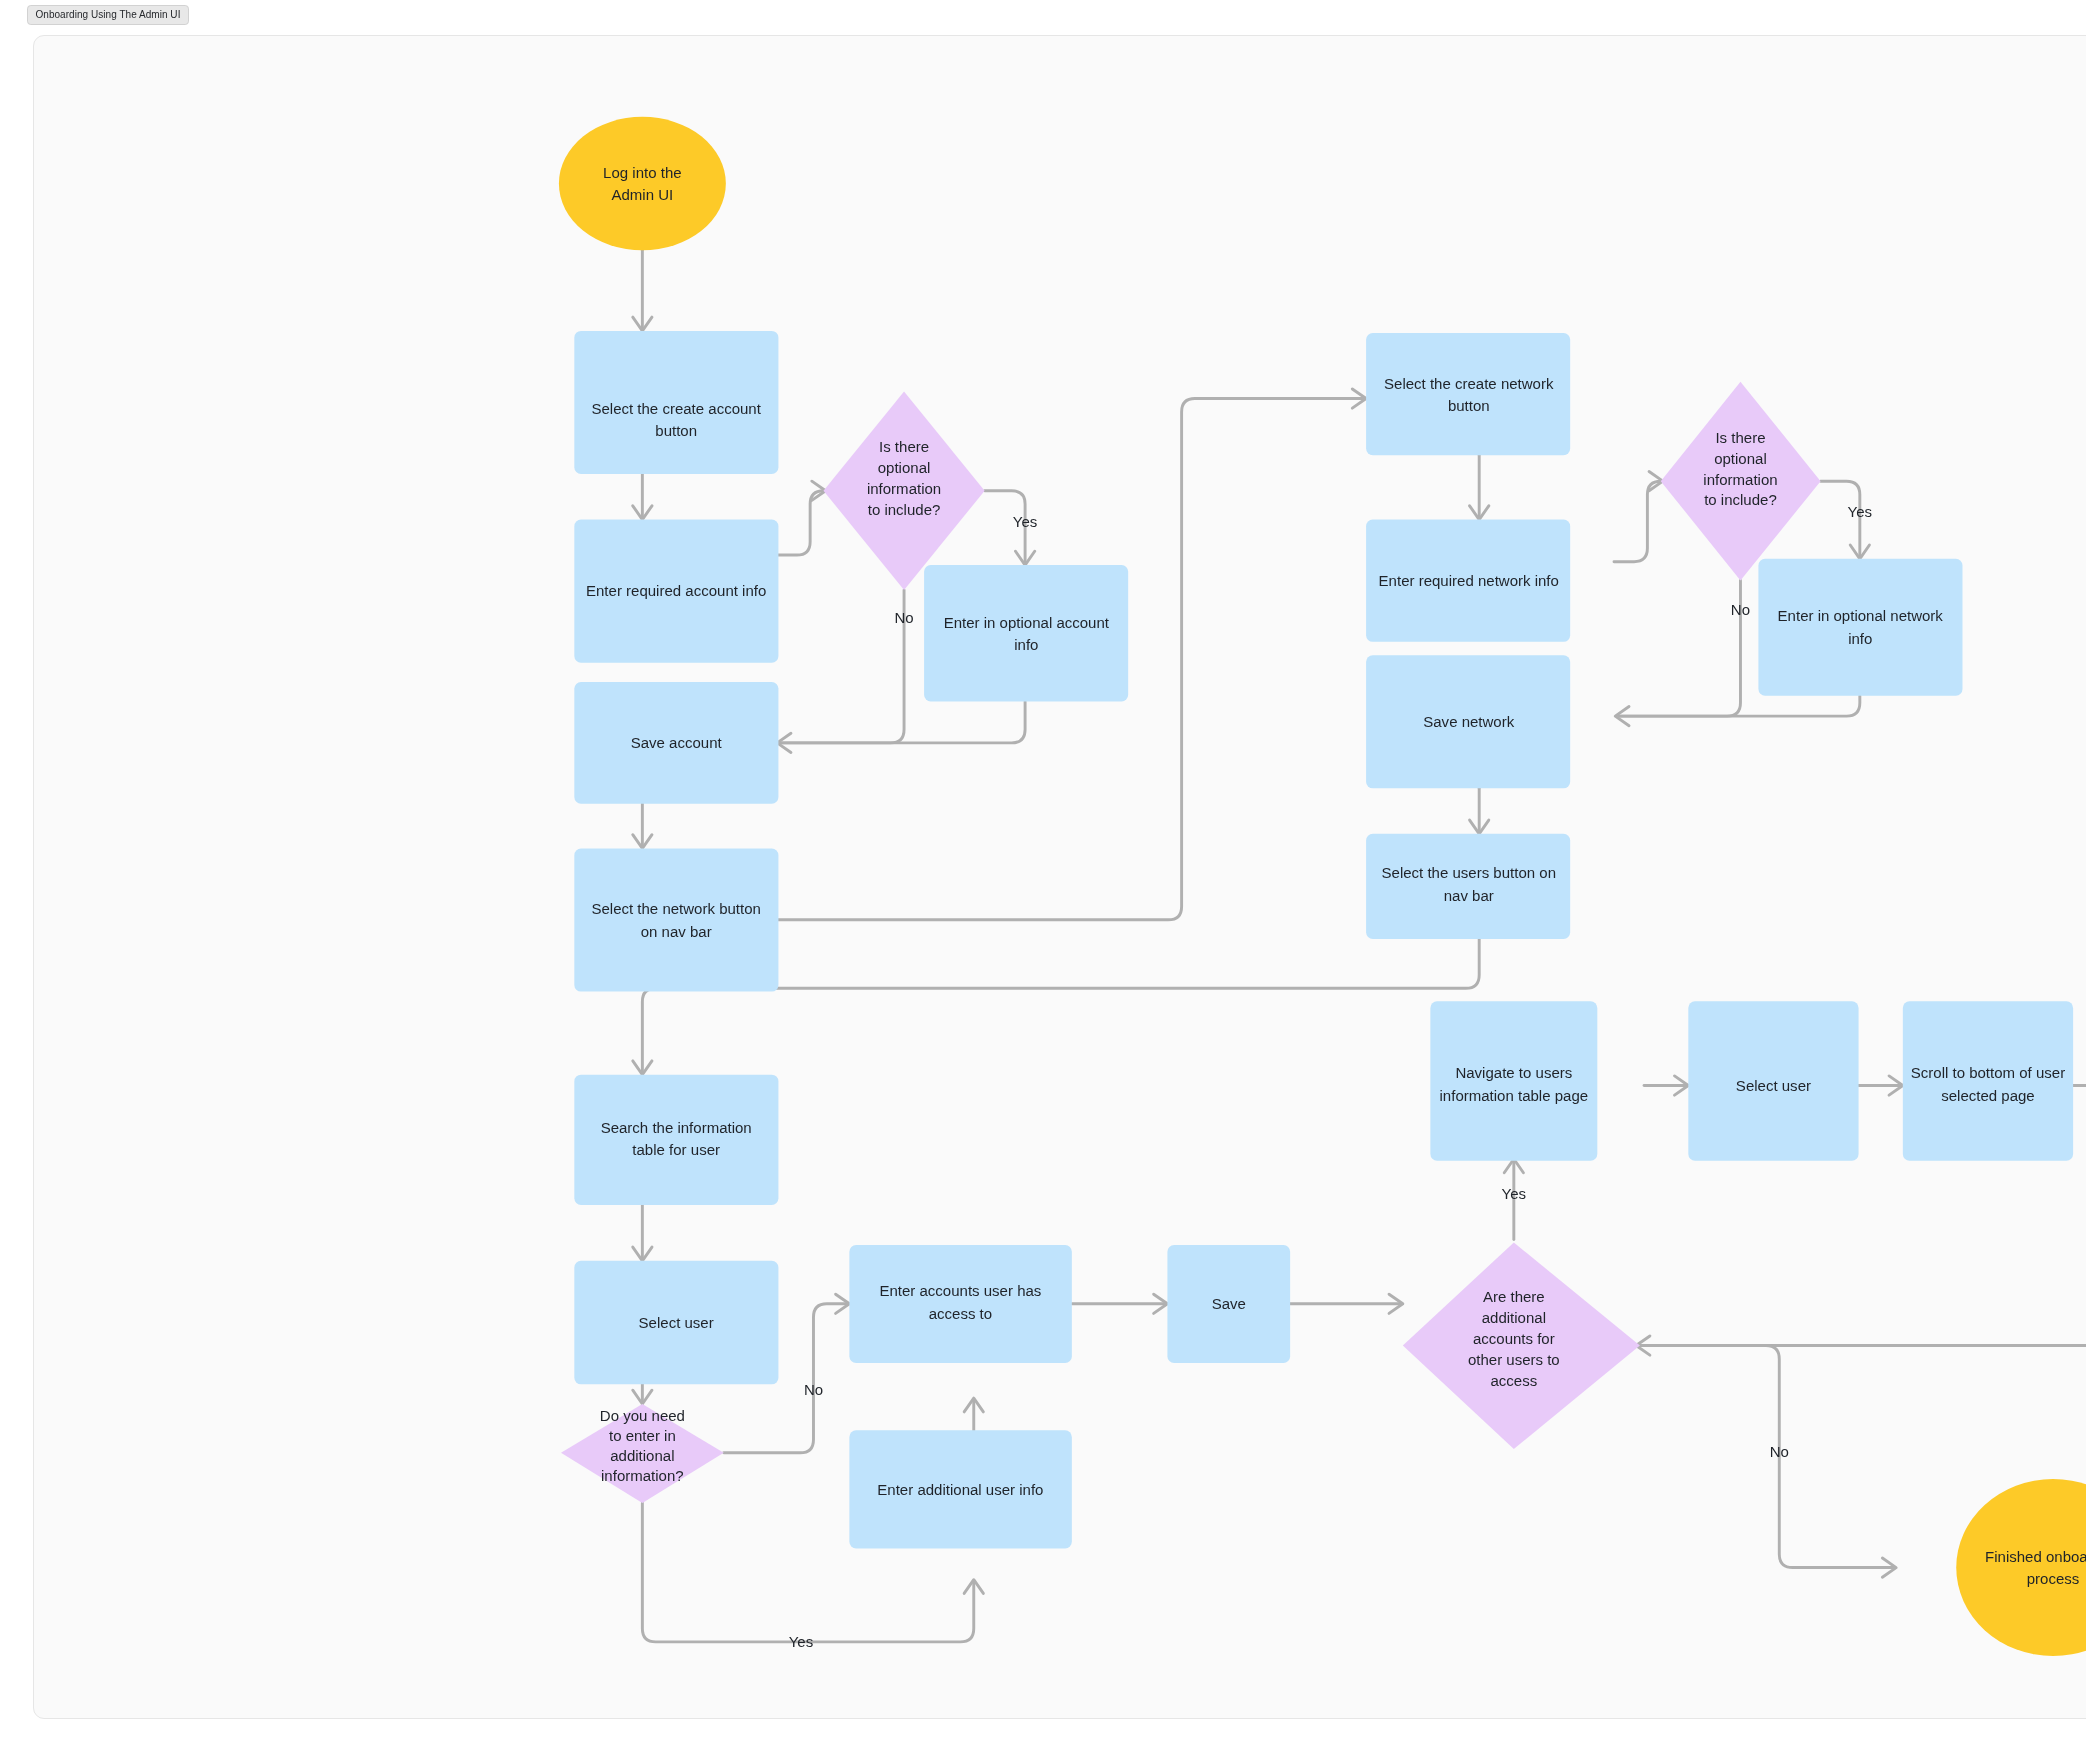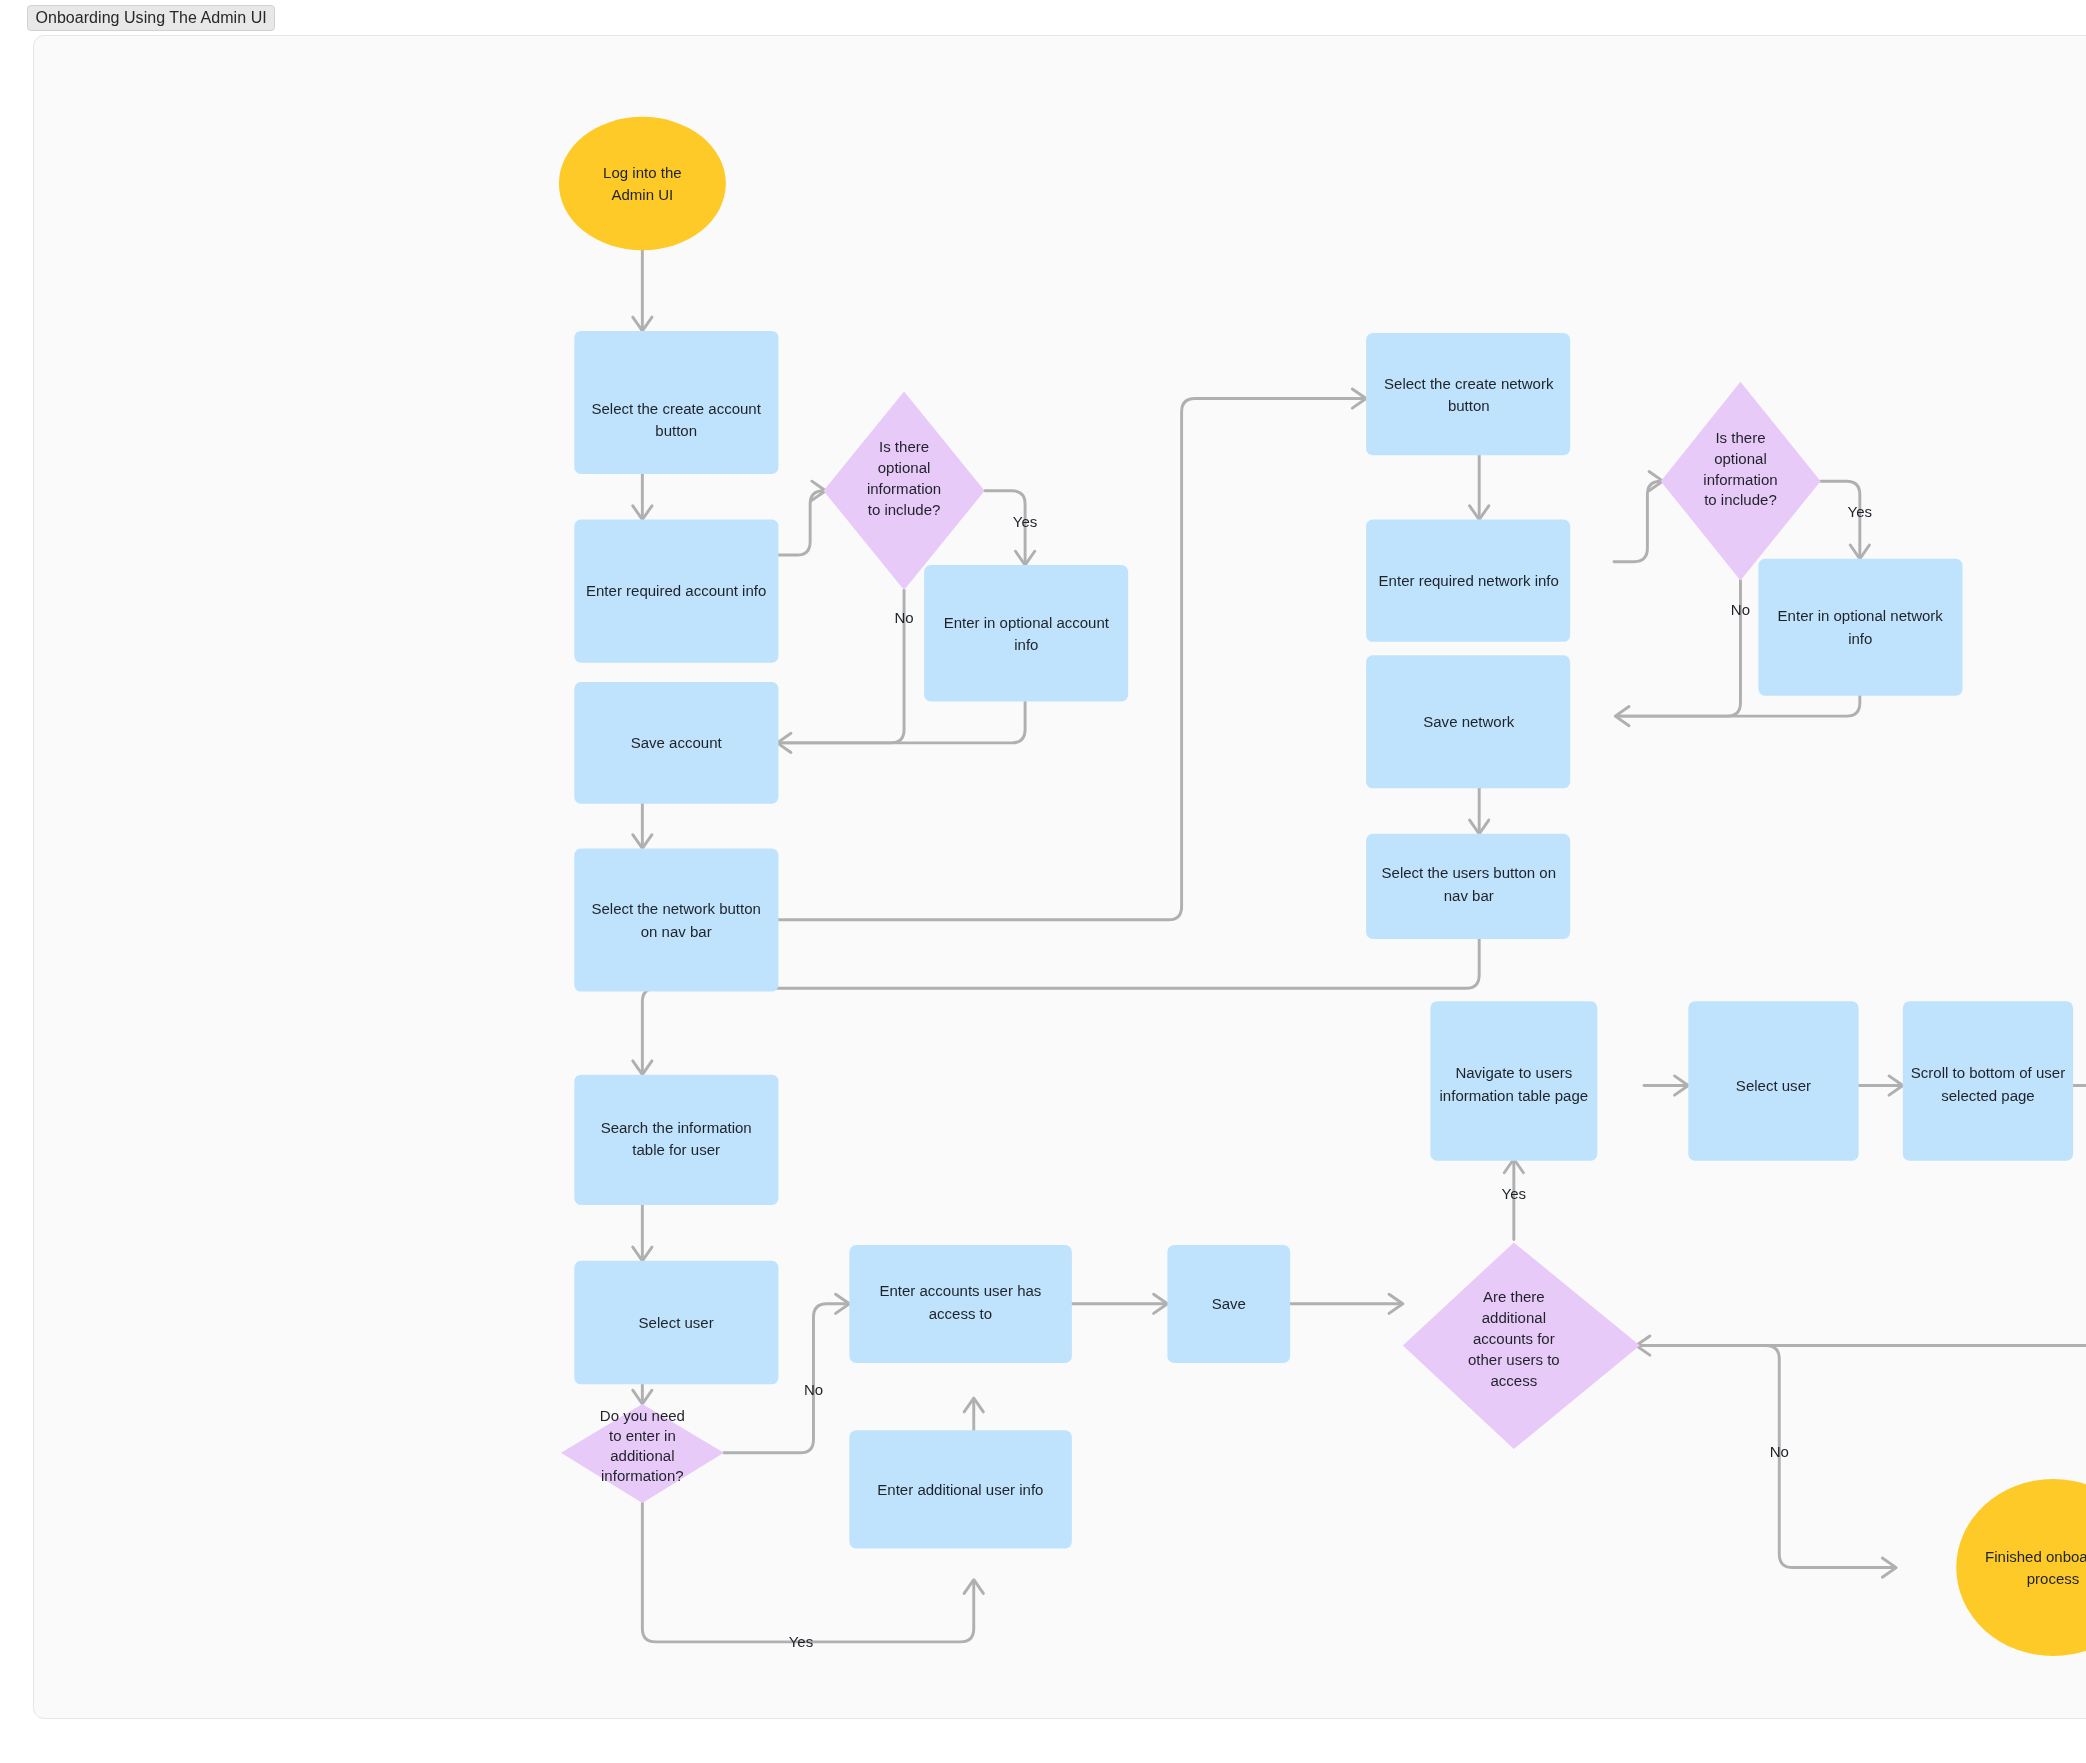--- a/index.html
+++ b/index.html
@@ -2,21 +2,21 @@
 <html style="font-size:6.7px"><head>
 <meta charset="utf-8">
 <style>
   html,body{margin:0;padding:0;background:#ffffff;}
   body{font-family:"Liberation Sans","DejaVu Sans",sans-serif;}
   #stage{position:relative;width:2631px;height:1763px;background:#ffffff;overflow:hidden;}
   #title-tab{
     position:absolute;left:27px;top:5px;
     padding:3.8px 7.5px 4.6px 7.5px;
     background:#e8e8e8;border:0.4px solid #d2d2d2;border-radius:3.8px;
-    font-size:16px;color:#26282c;letter-spacing:0.04px;
+    font-size:10px;color:#26282c;letter-spacing:0.04px;
     white-space:nowrap;line-height:1;
   }
   #canvas-frame{
     position:absolute;left:33px;top:35px;
     width:2566px;height:1682px;
     background:#fafafa;border:0.8px solid #e6e6e6;border-radius:11px;
   }
   #diagram{position:absolute;left:33px;top:35px;width:2566px;height:1682px;}
   .nodeLabel{
     font-family:"Liberation Sans","DejaVu Sans",sans-serif;

